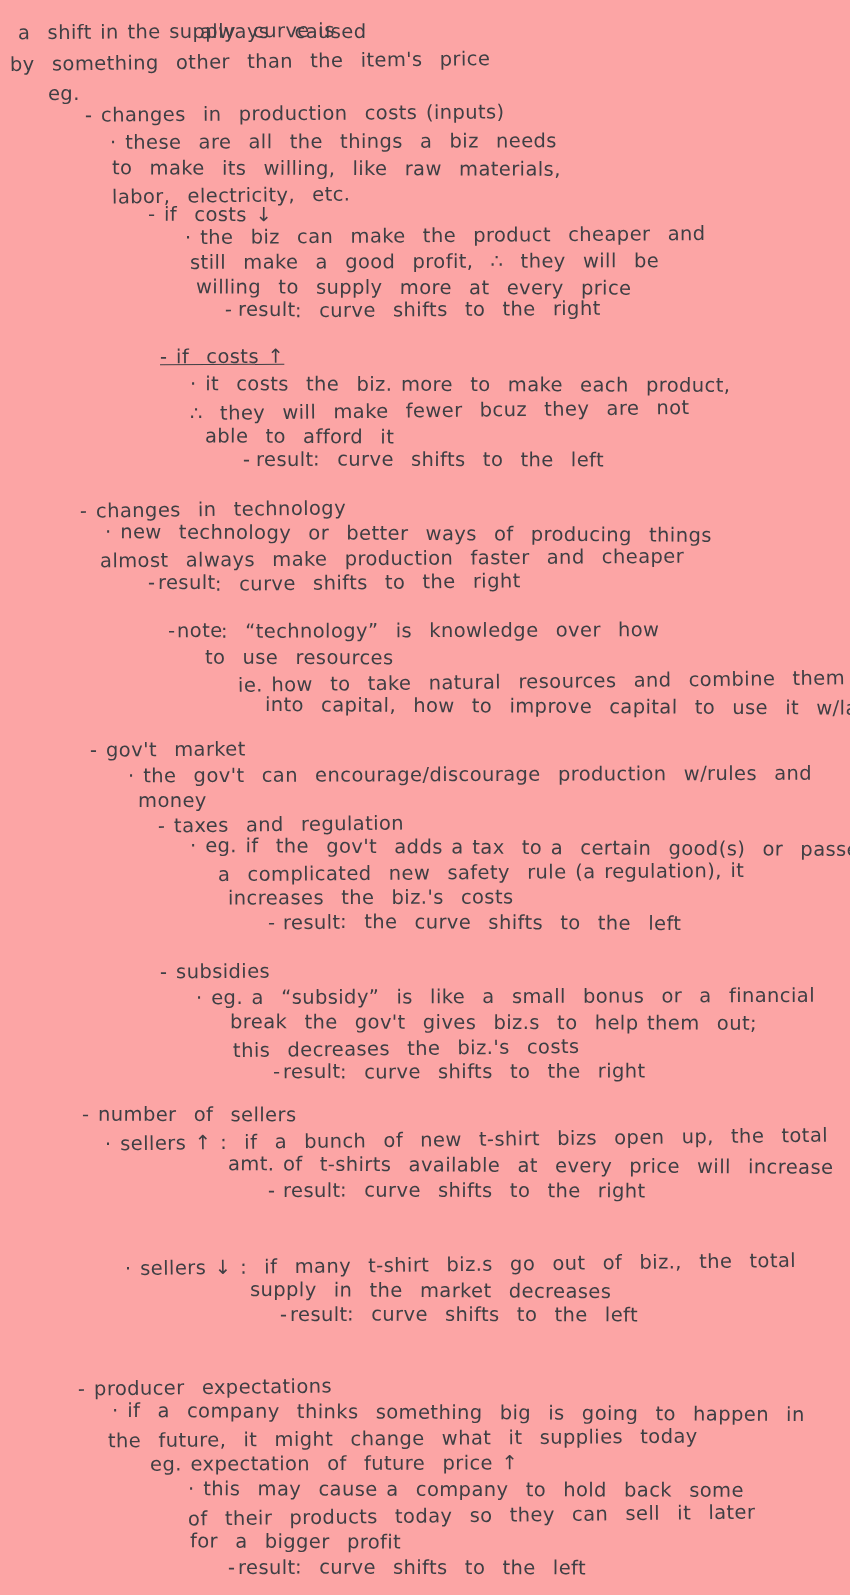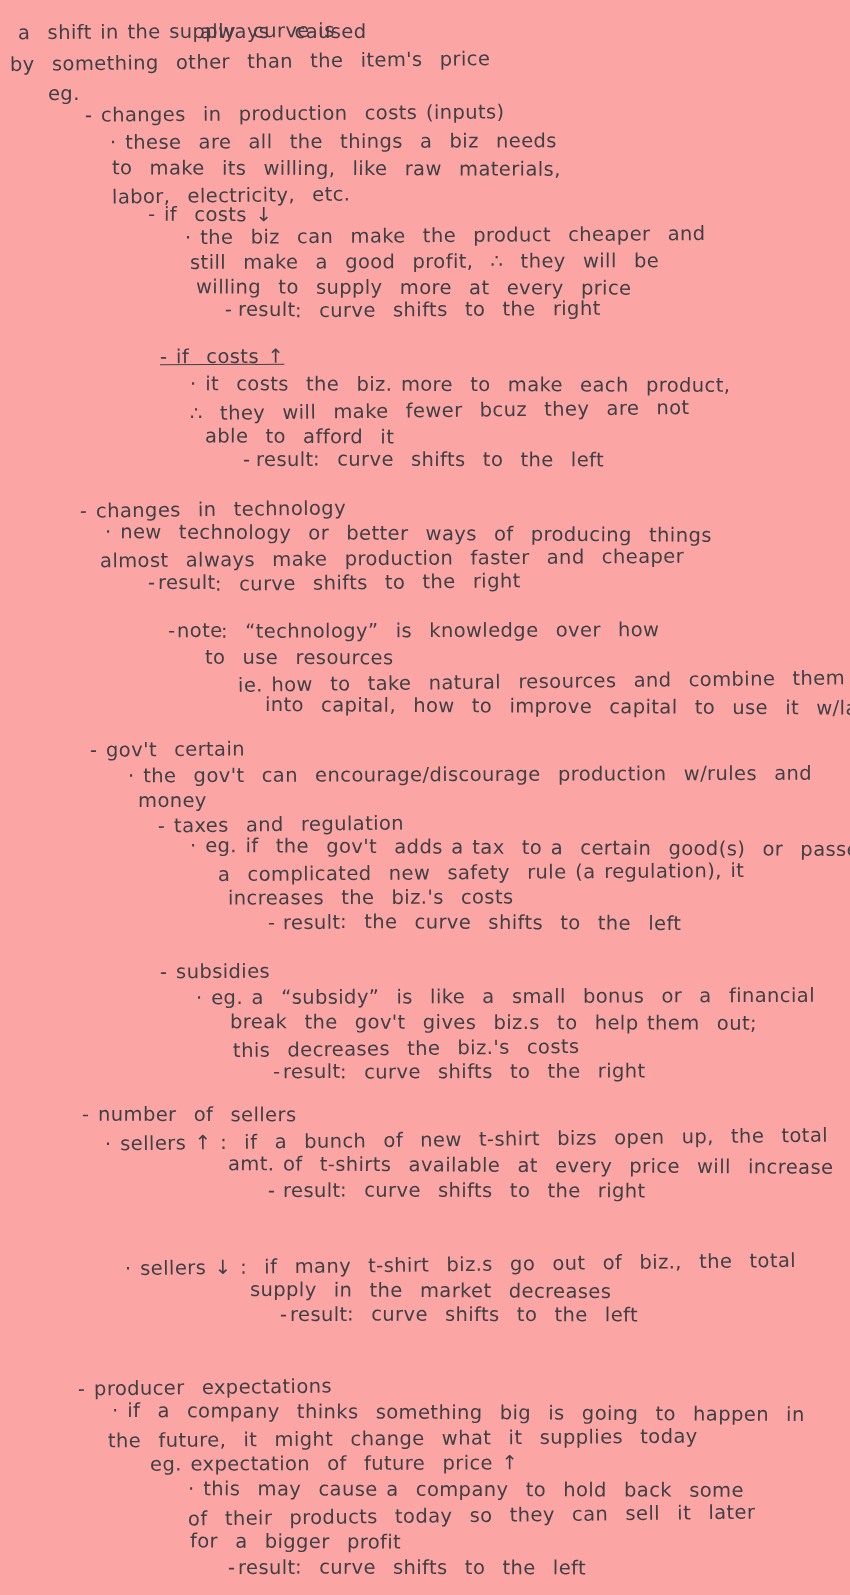--- a/index.html
+++ b/index.html
@@ -72,21 +72,21 @@
     <div class="note-line tilt-a" style="left: 100px; top: 549px;">almost  always  make  production  faster  and  cheaper</div>
     <div class="note-line tilt-b" style="left: 148px; top: 573px;">-</div>
     <div class="note-line tilt-c u" style="left: 158px; top: 573px;">result</div>
     <div class="note-line tilt-d" style="left: 215px; top: 573px;">:  curve  shifts  to  the  right</div>
     <div class="note-line tilt-e" style="left: 168px; top: 621px;">-</div>
     <div class="note-line tilt-a u" style="left: 177px; top: 621px;">note</div>
     <div class="note-line tilt-b" style="left: 221px; top: 621px;">:  “technology”  is  knowledge  over  how</div>
     <div class="note-line tilt-c" style="left: 205px; top: 648px;">to  use  resources</div>
     <div class="note-line tilt-d" style="left: 238px; top: 672px;">ie. how  to  take  natural  resources  and  combine  them</div>
     <div class="note-line tilt-e" style="left: 265px; top: 697px;">into  capital,  how  to  improve  capital  to  use  it  w/labor</div>
-    <div class="note-line tilt-a" style="left: 90px; top: 740px;">- gov't  certain</div>
+    <div class="note-line tilt-a" style="left: 90px; top: 740px;">- gov't  market</div>
     <div class="note-line tilt-b" style="left: 128px; top: 765px;">· the  gov't  can  encourage/discourage  production  w/rules  and</div>
     <div class="note-line tilt-c" style="left: 138px; top: 791px;">money</div>
     <div class="note-line tilt-d" style="left: 158px; top: 815px;">- taxes  and  regulation</div>
     <div class="note-line tilt-e" style="left: 190px; top: 838px;">· eg. if  the  gov't  adds a tax  to a  certain  good(s)  or  passes</div>
     <div class="note-line tilt-a" style="left: 218px; top: 863px;">a  complicated  new  safety  rule (a regulation), it</div>
     <div class="note-line tilt-b" style="left: 228px; top: 888px;">increases  the  biz.'s  costs</div>
     <div class="note-line tilt-c" style="left: 268px; top: 913px;">- </div>
     <div class="note-line tilt-d u" style="left: 283px; top: 913px;">result</div>
     <div class="note-line tilt-e" style="left: 340px; top: 913px;">:  the  curve  shifts  to  the  left</div>
     <div class="note-line tilt-a" style="left: 160px; top: 962px;">- subsidies</div>

